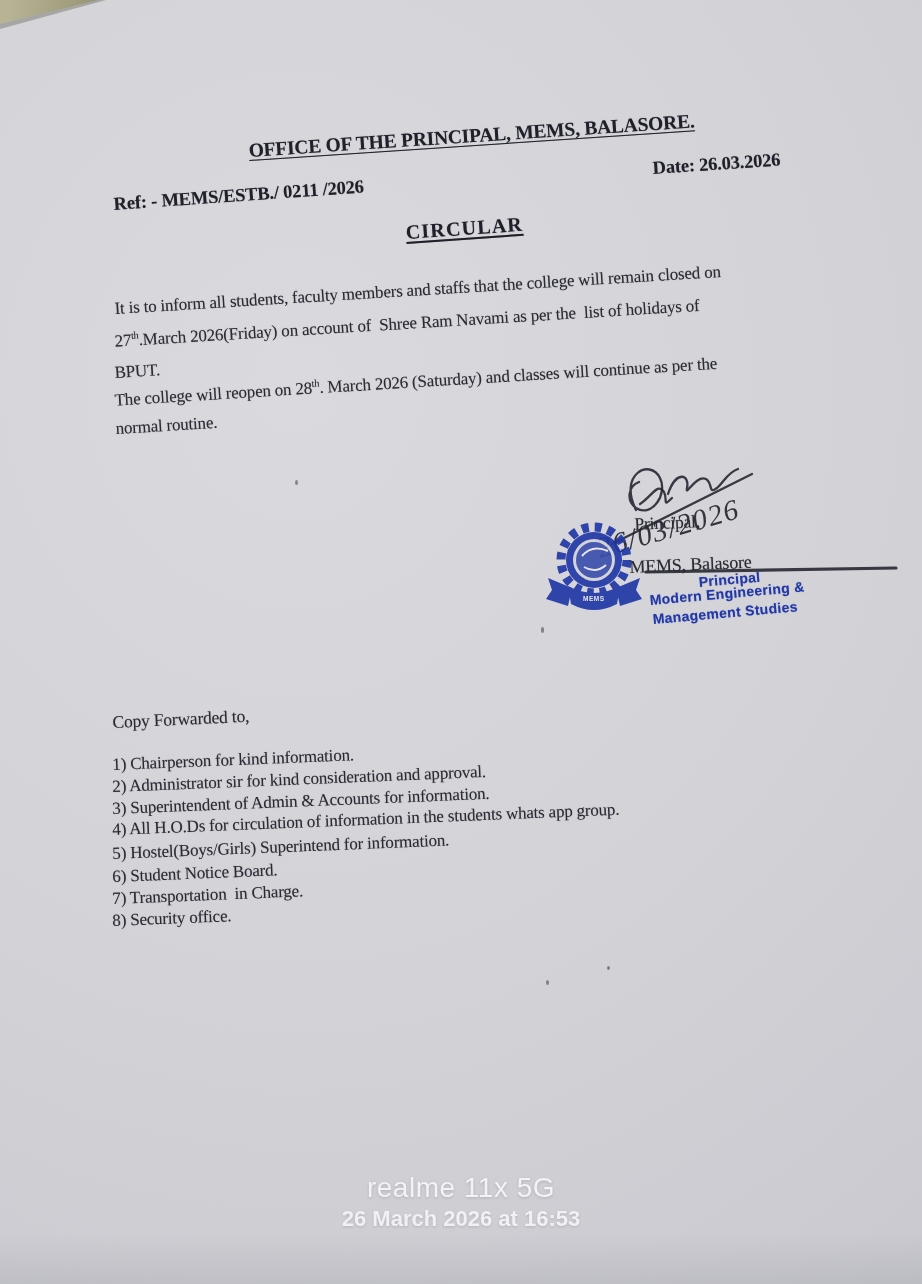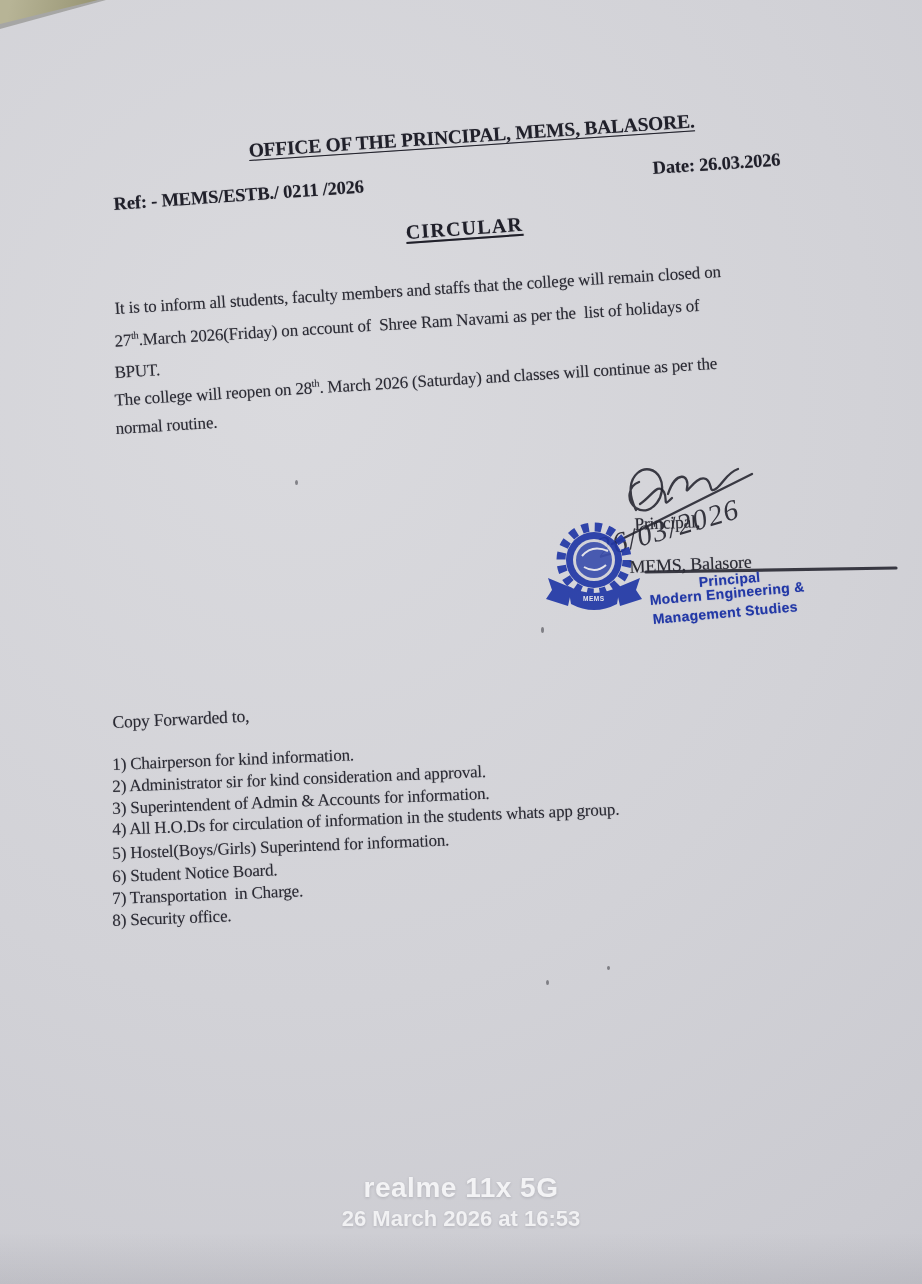--- a/index.html
+++ b/index.html
@@ -42,21 +42,21 @@
   .strike{fill:none;stroke:#1d1d28;stroke-width:3.2;stroke-linecap:round;opacity:.85;}
   .hand{fill:#23232d;font-family:"Liberation Serif",serif;font-style:italic;
     font-size:29px;letter-spacing:1.5px;opacity:.9;}
   .stamp-blue{fill:var(--stamp_blue);}
   .stamp-stroke{fill:none;stroke:var(--stamp_blue);}
   .stamp-ribbon-text{fill:#e8e8ee;font-family:"Liberation Sans",sans-serif;
     font-size:6.5px;font-weight:bold;letter-spacing:.5px;}
   .wm{position:absolute;left:0;width:100%;text-align:center;
     color:var(--watermark);font-family:"Liberation Sans","DejaVu Sans",sans-serif;
     text-shadow:0 1px 3px rgba(40,40,50,.18);}
-  .wm1{top:1172px;font-size:28px;font-weight:bold;letter-spacing:.5px;}
+  .wm1{top:1172px;font-size:28px;font-weight:normal;letter-spacing:.5px;}
   .wm2{top:1206px;font-size:22px;font-weight:600;opacity:.95;}
   .speck{position:absolute;background:#3a3a42;border-radius:50%;opacity:.55;}
 </style>
 </head>
 <body>
 
 <div class="photo">
 
   <div class="table-corner-shadow"></div>
   <div class="table-corner"></div>

